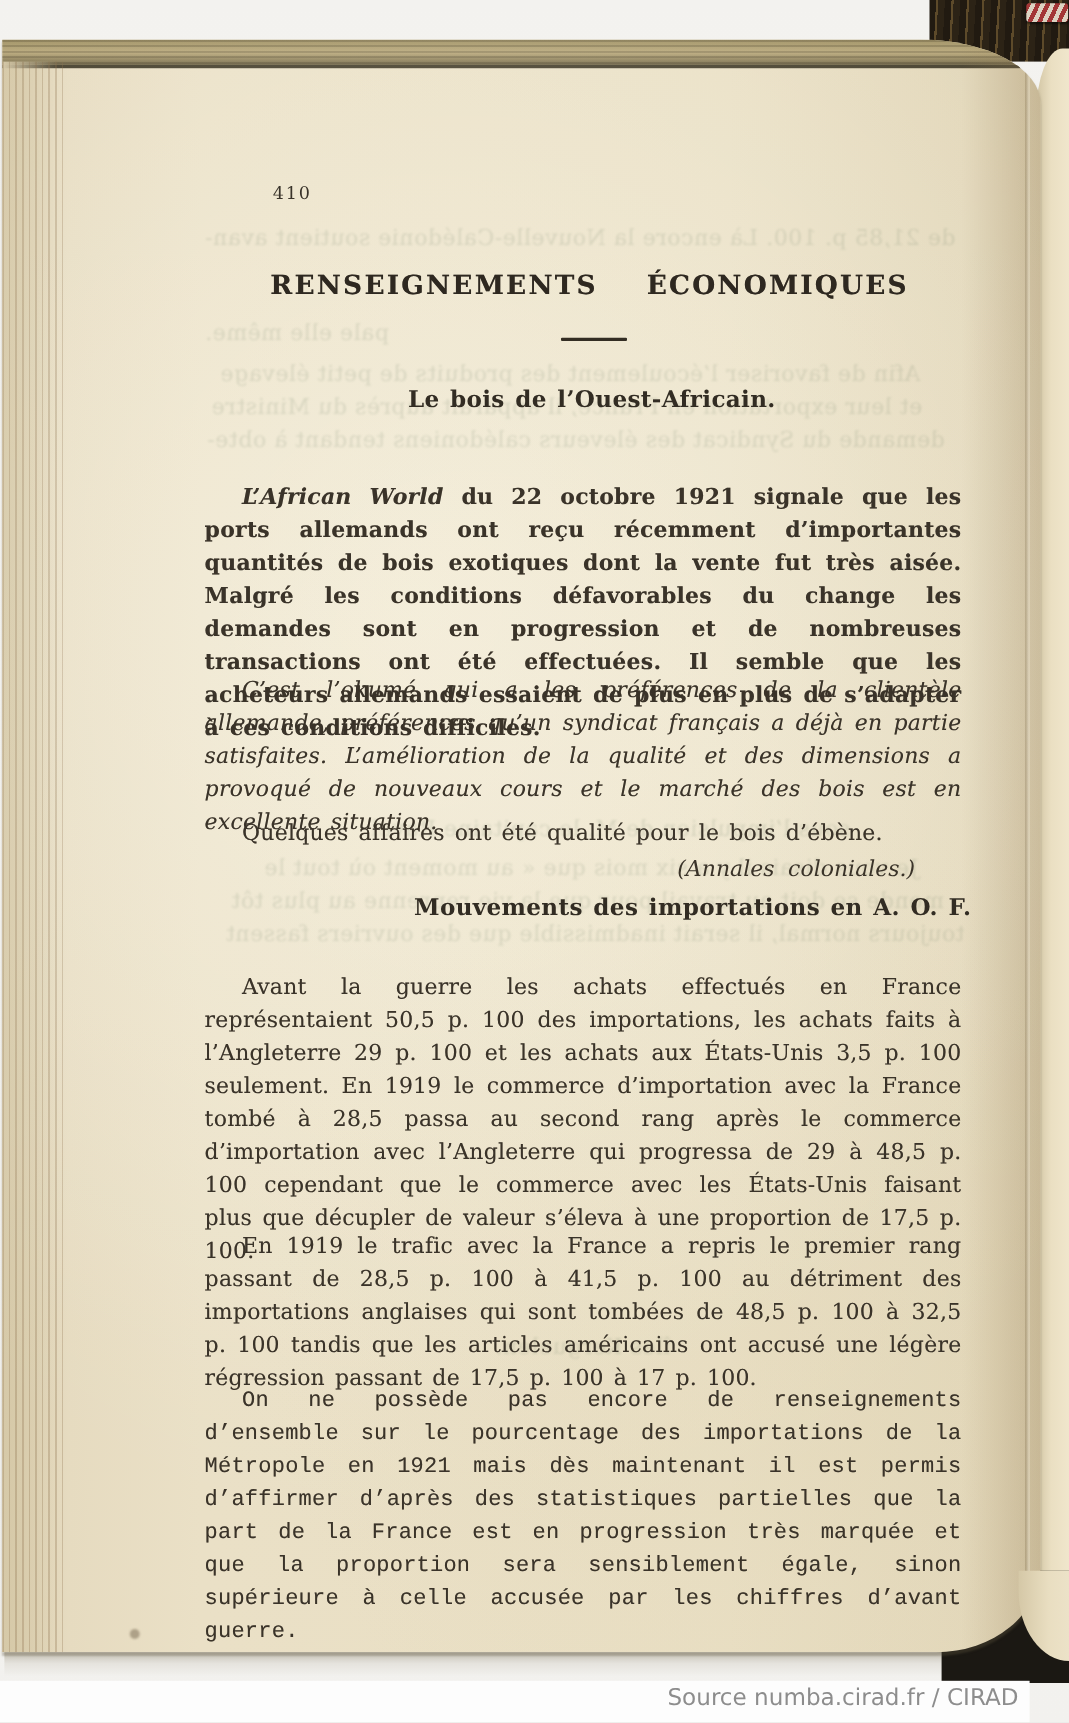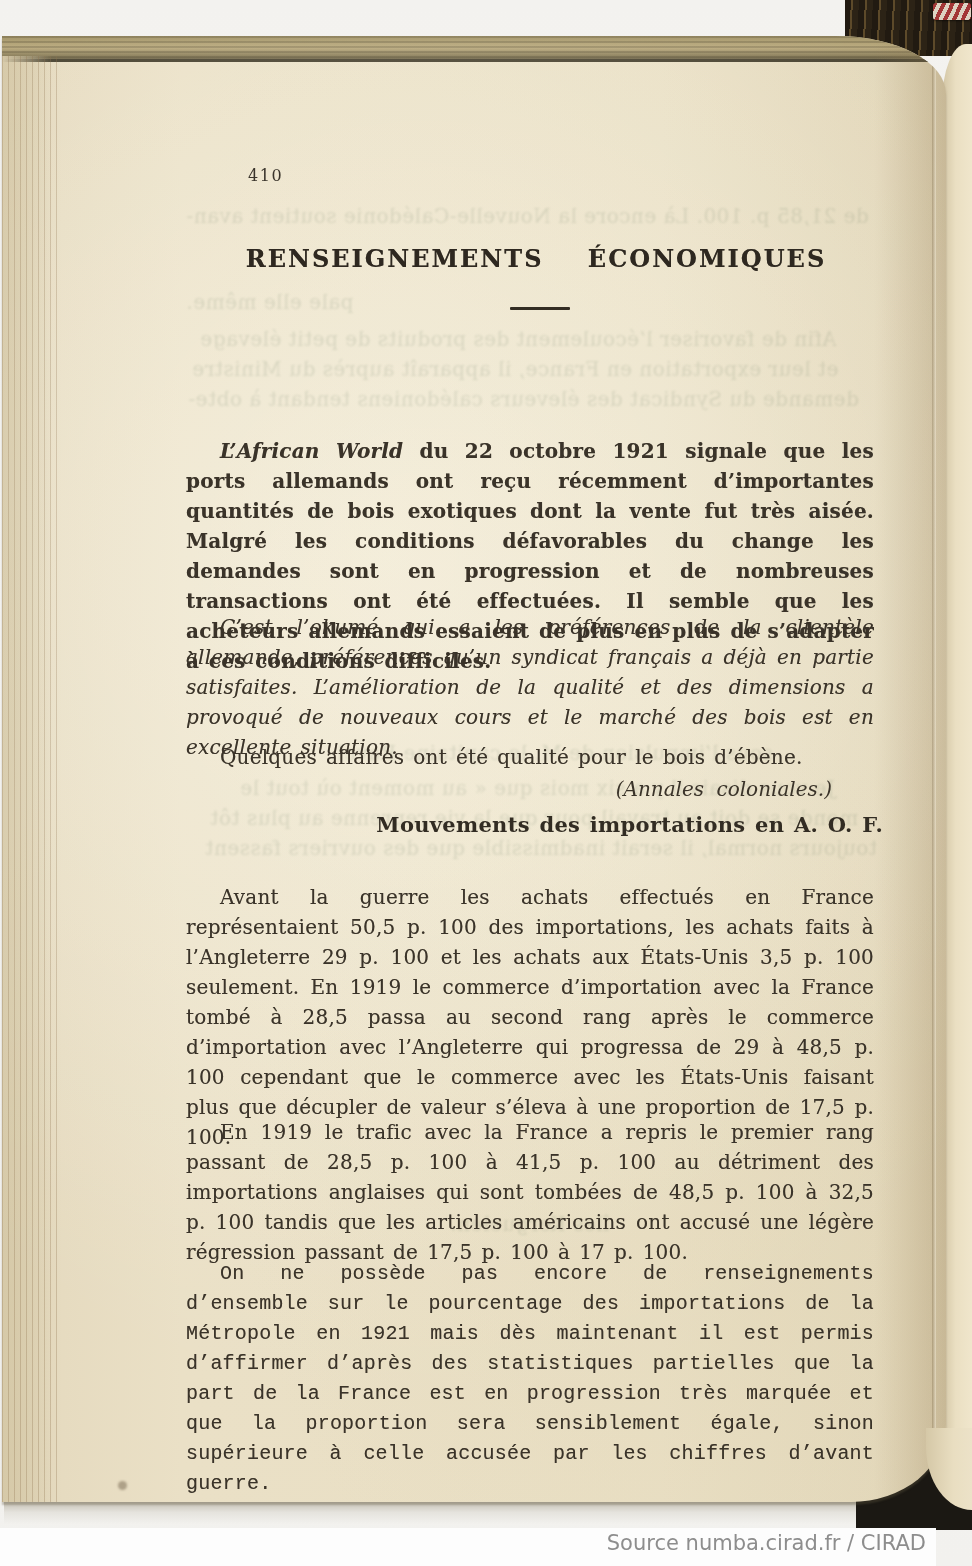--- a/index.html
+++ b/index.html
@@ -117,20 +117,21 @@
     <div class="ghost" style="top:836px;left:205px;">toujours normal, il serait inadmissible que des ouvriers fassent</div>
     <div class="ghost" style="top:1212px;left:450px;">îles Kerguelen.</div>
 
     <div class="page-header">
       <span class="page-number">410</span>
     </div>
 
     <div class="main-title">RENSEIGNEMENTS ÉCONOMIQUES</div>
     <div class="title-rule"></div>
 
+    <div class="article-heading h-bois">Le bois de l’Ouest-Africain.</div>
     <p class="body-par p1"><span class="italic">L’African World</span><span> du 22 octobre 1921 signale que les ports allemands ont reçu récemment d’importantes quantités de bois exotiques dont la vente fut très aisée. Malgré les conditions défavorables du change les demandes sont en progression et de nombreuses transactions ont été effectuées. Il semble que les acheteurs allemands essaient de plus en plus de s’adapter à ces conditions difficiles.</span></p>
     <p class="body-par p2">C’est l’okumé qui a les préférences de la clientèle allemande, préférences qu’un syndicat français a déjà en partie satisfaites. L’amélioration de la qualité et des dimensions a provoqué de nouveaux cours et le marché des bois est en excellente situation.</p>
     <p class="body-par p3">Quelques affaires ont été qualité pour le bois d’ébène.</p>
     <div class="attribution">(Annales coloniales.)</div>
 
     <div class="article-heading h-imports">Mouvements des importations en A. O. F.</div>
     <p class="body-par p4">Avant la guerre les achats effectués en France représentaient 50,5 p. 100 des importations, les achats faits à l’Angleterre 29 p. 100 et les achats aux États-Unis 3,5 p. 100 seulement. En 1919 le commerce d’importation avec la France tombé à 28,5 passa au second rang après le commerce d’importation avec l’Angleterre qui progressa de 29 à 48,5 p. 100 cependant que le commerce avec les États-Unis faisant plus que décupler de valeur s’éleva à une proportion de 17,5 p. 100.</p>
     <p class="body-par p5">En 1919 le trafic avec la France a repris le premier rang passant de 28,5 p. 100 à 41,5 p. 100 au détriment des importations anglaises qui sont tombées de 48,5 p. 100 à 32,5 p. 100 tandis que les articles américains ont accusé une légère régression passant de 17,5 p. 100 à 17 p. 100.</p>
     <p class="body-par p6">On ne possède pas encore de renseignements d’ensemble sur le pourcentage des importations de la Métropole en 1921 mais dès maintenant il est permis d’affirmer d’après des statistiques partielles que la part de la France est en progression très marquée et que la proportion sera sensiblement égale, sinon supérieure à celle accusée par les chiffres d’avant guerre.</p>
 

